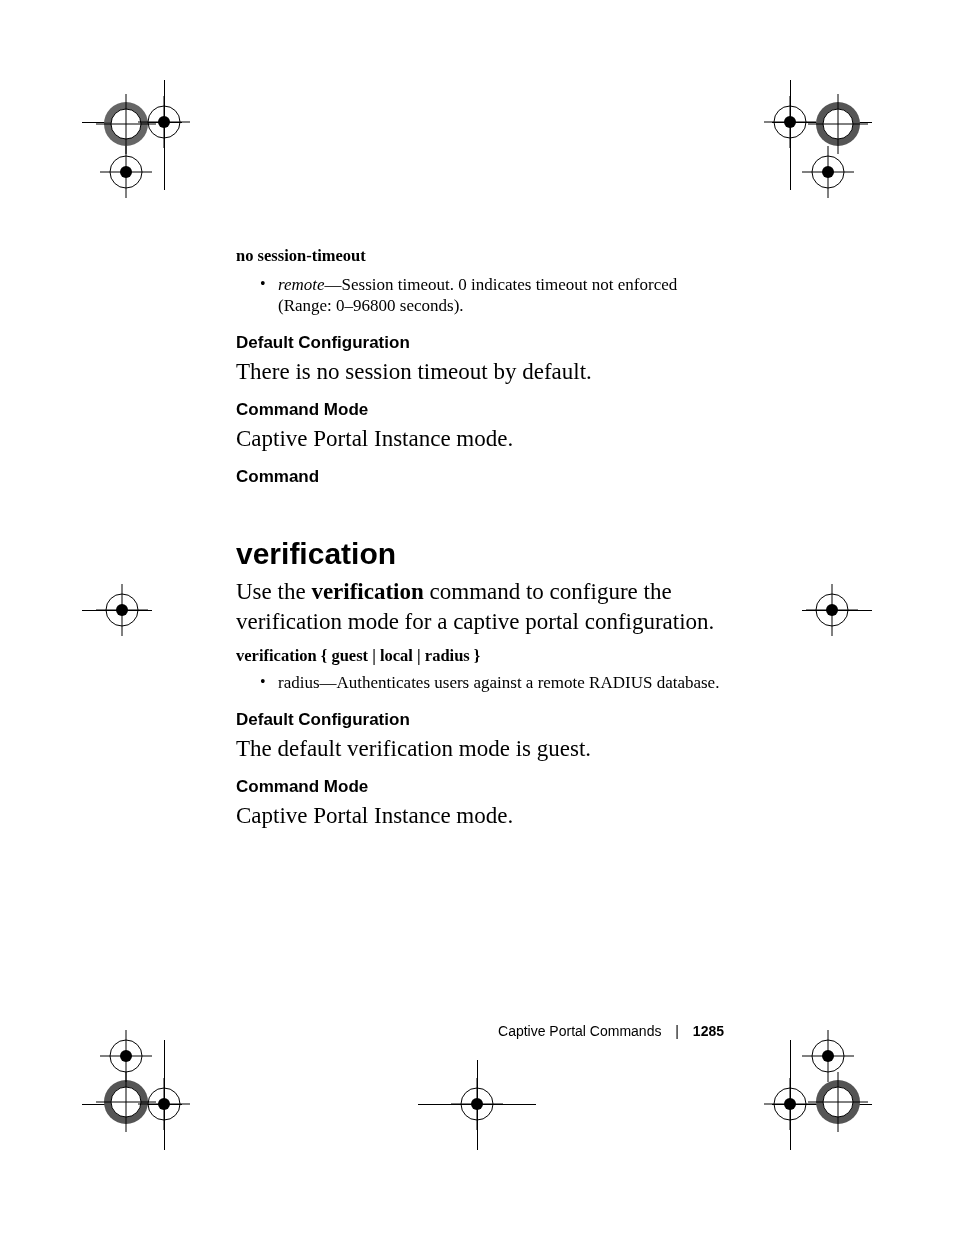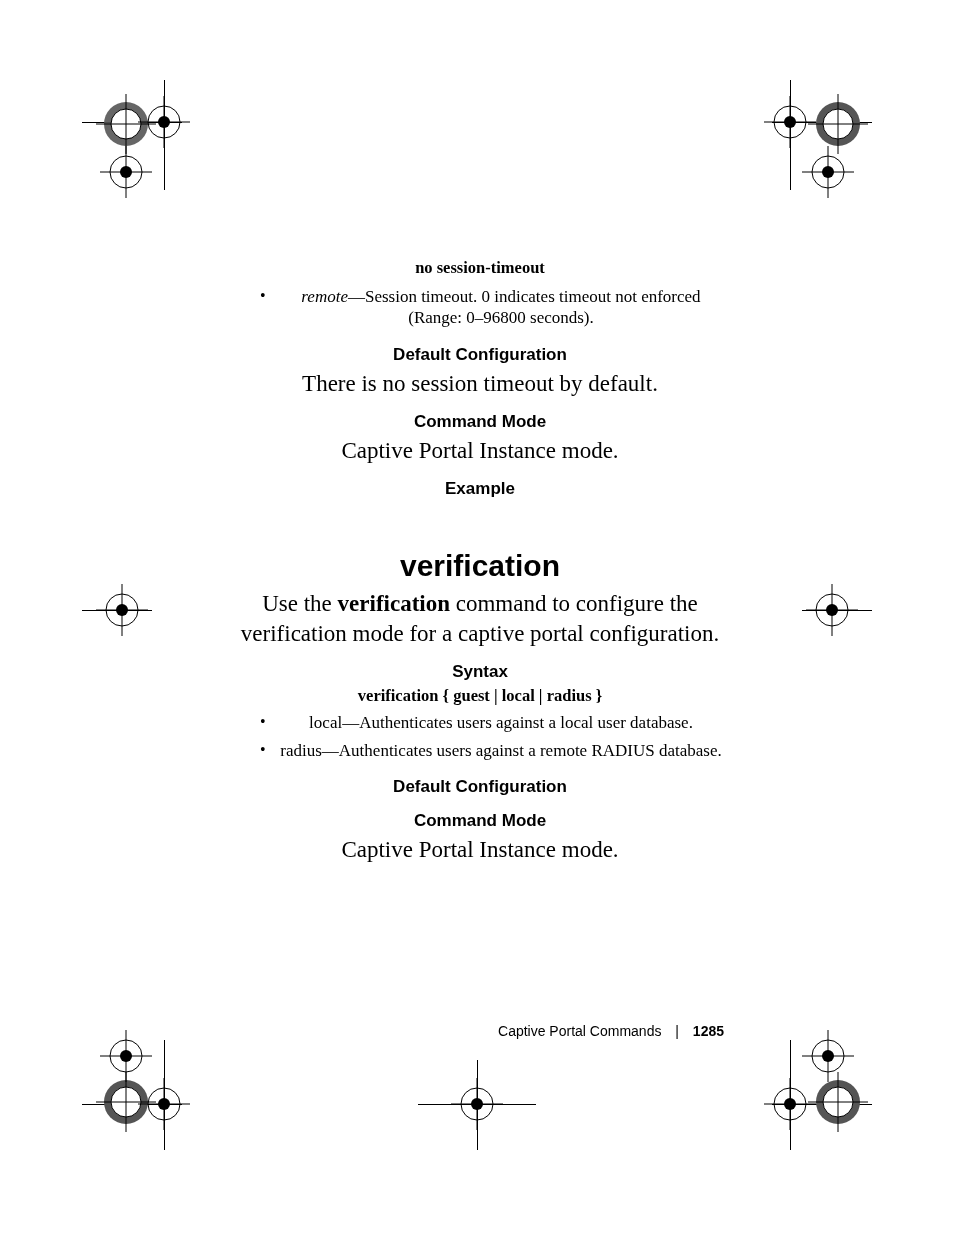--- a/index.html
+++ b/index.html
@@ -9,23 +9,22 @@
     width: 954px;
     height: 1235px;
     font-family: "Times New Roman", Times, serif;
     color: #000;
     position: relative;
     overflow: hidden;
   }
   .page {
     position: absolute;
     left: 236px;
-    top: 258px;
+    top: 246px;
     width: 488px;
-    text-align: center;
   }
   .bold-serif {
     font-weight: bold;
   }
   .cmd-no-session {
     font-size: 16.5px;
     font-weight: bold;
     margin: 0 0 8px 0;
   }
   ul.bullets {
@@ -259,36 +258,35 @@
     </li>
   </ul>
 
   <div class="sec-heading">Default Configuration</div>
   <p class="body-p">There is no session timeout by default.</p>
 
   <div class="sec-heading">Command Mode</div>
   <p class="body-p">Captive Portal Instance mode.</p>
 
 
-  <div class="sec-heading">Example</div>
+  <div class="sec-heading">Command</div>
 
   <div class="big-heading">verification</div>
   <p class="body-p">
     <span>Use the </span><span class="bold-serif">verification</span><span> command to configure the verification mode for a captive portal configuration.</span>
   </p>
 
-  <div class="sec-heading">Syntax</div>
   <p class="syntax-line">verification { guest | local | radius }</p>
 
   <ul class="bullets">
-    <li>local—Authenticates users against a local user database.</li>
     <li>radius—Authenticates users against a remote RADIUS database.</li>
   </ul>
 
   <div class="sec-heading">Default Configuration</div>
+  <p class="body-p">The default verification mode is guest.</p>
 
   <div class="sec-heading">Command Mode</div>
   <p class="body-p">Captive Portal Instance mode.</p>
 
 </div>
 
 <div class="footer">
   <span>Captive Portal Commands</span>
   <span class="sep">|</span>
   <span class="pnum">1285</span>

